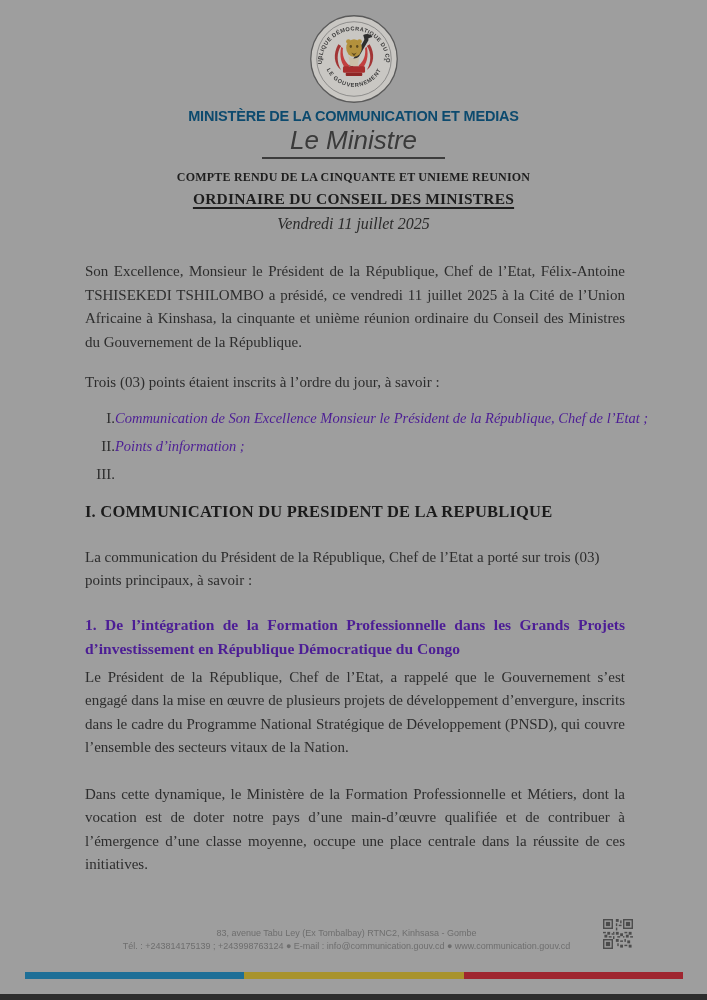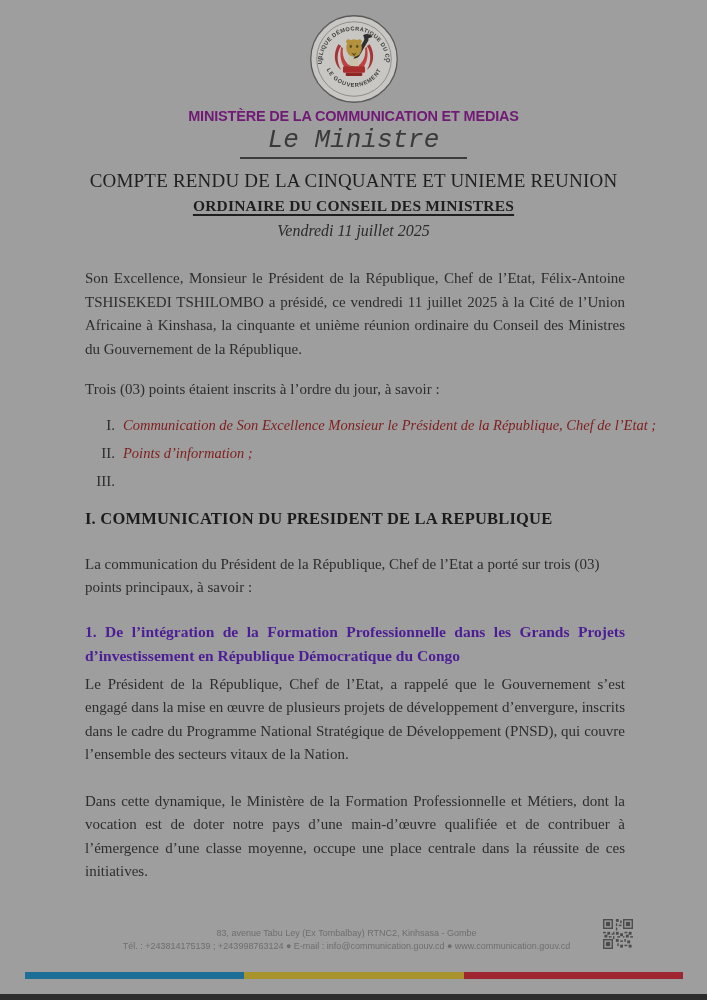--- a/index.html
+++ b/index.html
@@ -12,48 +12,48 @@
     overflow:hidden;
     font-family:"Liberation Serif",serif;
     color:#2e2e2e;
   }
   
   .header{text-align:center;}
   .seal{width:92px;height:92px;margin:13px auto 0;display:block;}
   .ministry{
     font-family:"Liberation Sans",sans-serif;
     font-weight:bold;font-size:14.5px;letter-spacing:-0.2px;
-    color:#701a75;margin-top:3px;
+    color:#0c4a6e;margin-top:3px;
   }
   .office{
-    font-family:Liberation Mono, monospace;
+    font-family:Liberation Sans, sans-serif;
     font-style:italic;font-size:26px;color:#3a3a3a;
     margin-top:1px;line-height:30px;
   }
   .office .underl{
     display:inline-block;
     border-bottom:2px solid #3c3c3c;
     padding:0 28px 2px;
   }
   .title-block{text-align:center;color:#1e1e1e;}
-  .title-line1{font-weight:normal;font-size:19px;margin-top:11px;letter-spacing:0.2px;}
+  .title-line1{font-weight:bold;font-size:12px;margin-top:11px;letter-spacing:0.2px;}
   .title-line2{font-weight:bold;font-size:15.5px;margin-top:5px;letter-spacing:0.2px;
     text-decoration:underline;text-decoration-thickness:2px;text-underline-offset:3px;}
   .title-date{font-style:italic;font-size:16px;margin-top:7px;color:#2b2b2b;}
   
   .content{margin:0 82px 0 85px;}
   .para{
     font-size:15px;line-height:23.5px;text-align:justify;color:#2d2d2d;
   }
   .p1{margin-top:27px;}
   .p2{margin-top:17px;text-align:left;}
   .agenda{margin-top:15px;}
   .agenda-row{display:flex;margin-bottom:11px;align-items:baseline;}
   .agenda-num{width:30px;flex:0 0 30px;text-align:right;font-size:15px;color:#2d2d2d;}
-  .agenda-text{font-style:italic;font-size:14.5px;margin-left:8px;color:#7f1d1d;white-space:nowrap;}
+  .agenda-text{font-style:italic;font-size:14.5px;color:#4c1d95;white-space:nowrap;}
   .section-heading{
     font-weight:bold;font-size:16.5px;color:#1b1b1b;margin-top:19px;letter-spacing:0.2px;
   }
   .p3{margin-top:24px;text-align:left;}
   .sub-heading{
     font-weight:bold;font-size:15.5px;line-height:24px;color:#4c1d95;
     margin-top:20px;text-align:justify;
   }
   .p4{margin-top:5px;}
   .p5{margin-top:23px;}

